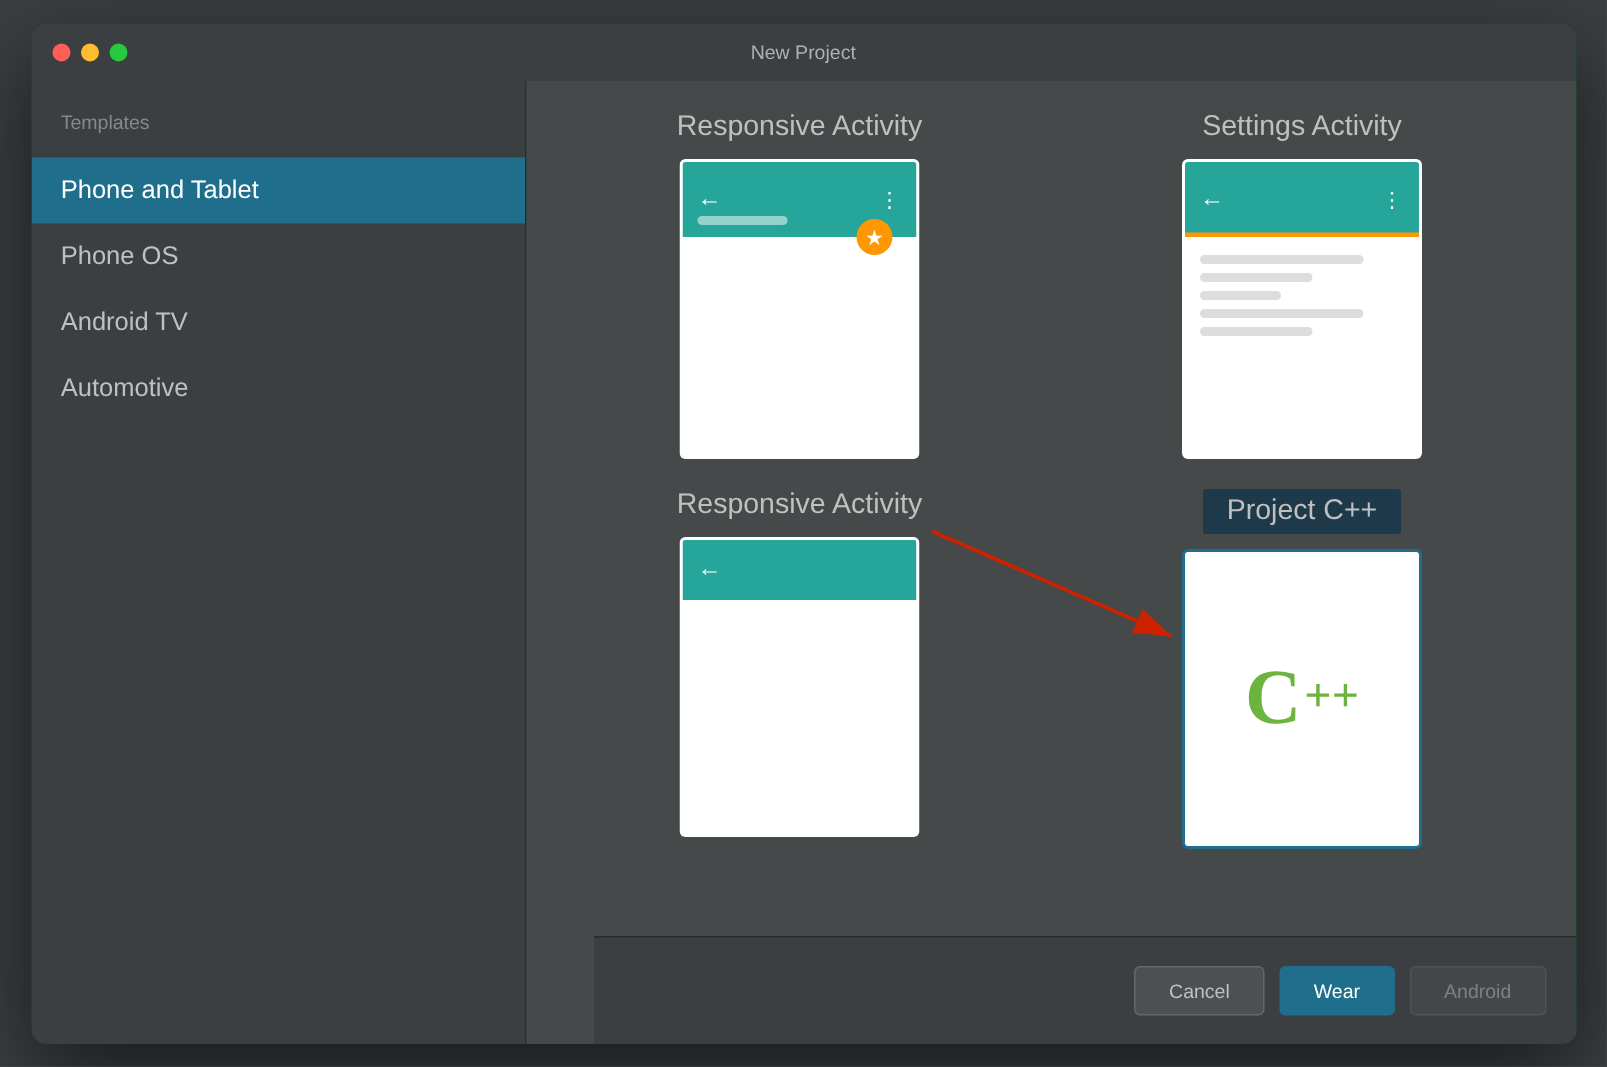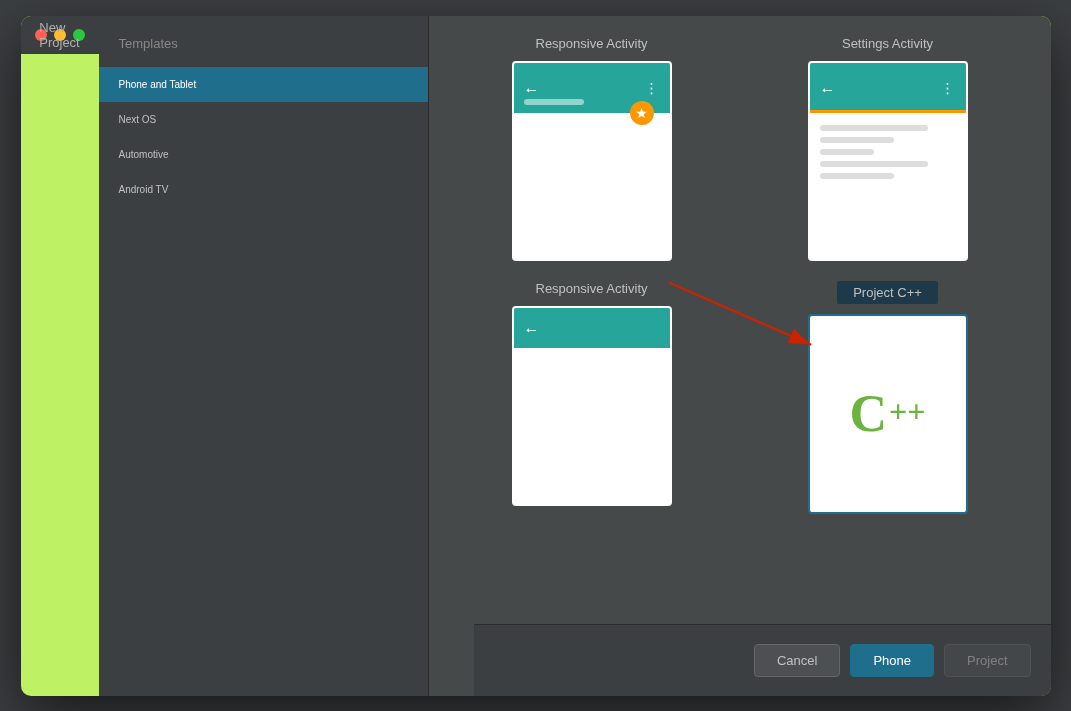--- a/index.html
+++ b/index.html
@@ -7,26 +7,26 @@
       background: #3c3f41;
       display: flex;
       align-items: center;
       justify-content: center;
       min-height: 100vh;
       font-family: -apple-system, BlinkMacSystemFont, 'Segoe UI', sans-serif;
     }
     .window {
       width: 1030px;
       height: 680px;
-      background: #bef264;
+      background: #14532d;
       border-radius: 10px;
       box-shadow: 0 20px 60px rgba(0,0,0,0.6);
       overflow: hidden;
       display: flex;
-      flex-direction: row;
+      flex-direction: column;
     }
     .titlebar {
       background: #3c3f41;
       height: 38px;
       display: flex;
       align-items: center;
       padding: 0 14px;
       flex-shrink: 0;
       position: relative;
     }
@@ -62,21 +62,21 @@
       border-right: 1px solid #2b2b2b;
     }
     .sidebar-label {
       color: #888;
       font-size: 13px;
       padding: 0 20px 16px 20px;
     }
     .sidebar-item {
       padding: 12px 20px;
       color: #c0c0c0;
-      font-size: 10px;
+      font-size: 17px;
       cursor: pointer;
     }
     .sidebar-item.active {
       background: #1e6e8c;
       color: #fff;
     }
     .main-content {
       flex: 1;
       display: flex;
       flex-direction: column;
@@ -178,21 +178,21 @@
     .settings-line {
       height: 6px;
       background: #ddd;
       border-radius: 3px;
     }
     .settings-line.long { width: 80%; }
     .settings-line.medium { width: 55%; }
     .settings-line.short { width: 40%; }
     .template-label {
       color: #c0c0c0;
-      font-size: 13px;
+      font-size: 19px;
       text-align: center;
     }
     .scrolling-card-header {
       height: 40px;
       background: #26a69a;
       display: flex;
       align-items: center;
       padding: 0 10px;
     }
     .cpp-card-body {
@@ -288,27 +288,27 @@
   </div>
 
   <div class="content-area">
 
     <div class="sidebar">
       <div class="sidebar-label">Templates</div>
       <div class="sidebar-item active">
         <span>Phone and Tablet</span>
       </div>
       <div class="sidebar-item">
-        <span>Next OS</span>
+        <span>Phone OS</span>
+      </div>
+      <div class="sidebar-item">
+        <span>Android TV</span>
       </div>
       <div class="sidebar-item">
         <span>Automotive</span>
-      </div>
-      <div class="sidebar-item">
-        <span>Android TV</span>
       </div>
     </div>
 
     <div class="main-content">
       <div class="templates-area">
 
         <svg class="arrow-overlay" viewBox="0 0 700 600" xmlns="http://www.w3.org/2000/svg">
           <defs>
             <marker id="arrowhead" markerWidth="10" markerHeight="7" refX="10" refY="3.5" orient="auto">
               <polygon points="0 0, 10 3.5, 0 7" fill="#cc2200"></polygon>
@@ -370,18 +370,18 @@
                 </div>
               </div>
             </div>
           </div>
 
         </div>
       </div>
 
       <div class="bottom-bar">
         <button class="btn">Cancel</button>
-        <button class="btn btn-primary">Phone</button>
-        <button class="btn" disabled="">Project</button>
+        <button class="btn btn-primary">Wear</button>
+        <button class="btn" disabled="">Android</button>
       </div>
     </div>
   </div>
 </div>
 
 </body></html>

